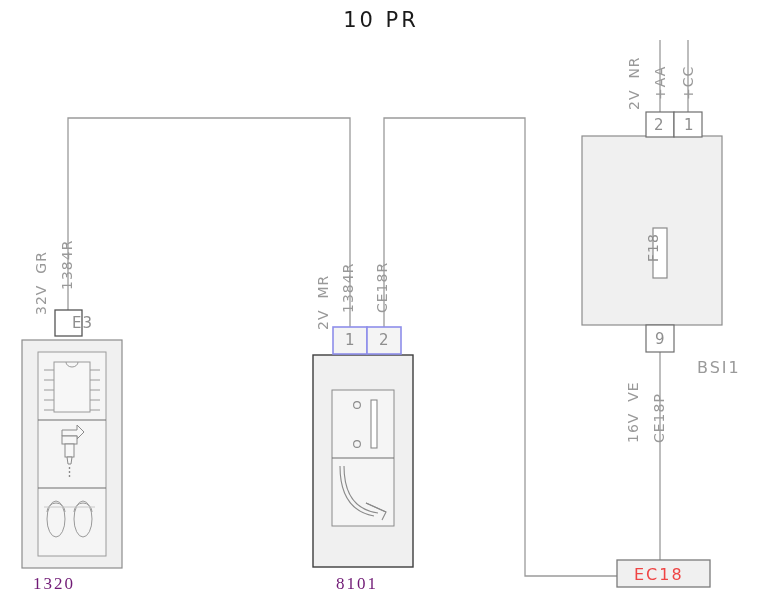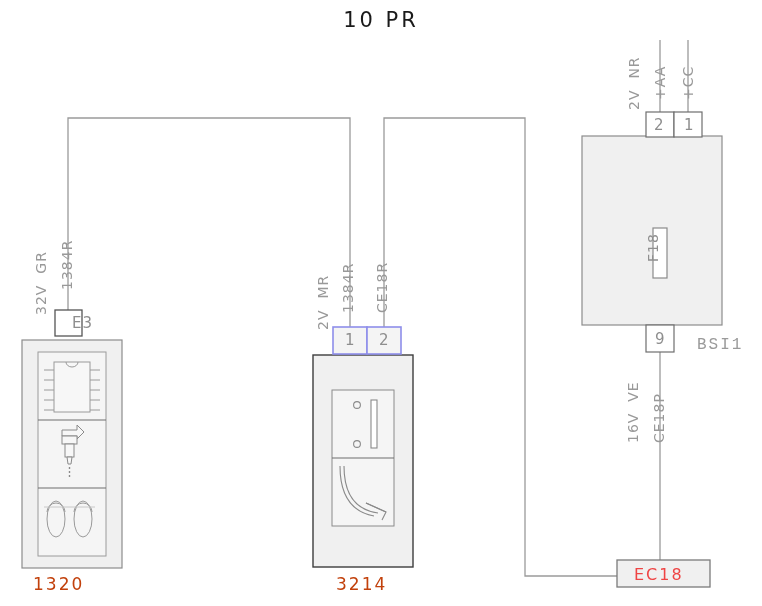--- a/index.html
+++ b/index.html
@@ -13,21 +13,21 @@
   #sheet{position:absolute;left:0;top:0;width:762px;height:496px;}
   svg{position:absolute;left:0;top:0;width:762px;height:606px;}
 
   .txt{position:absolute;white-space:pre;font-family:"DejaVu Sans","Liberation Sans",sans-serif;}
 
   .title{
     font-size:21px;color:#1a1a1a;letter-spacing:3px;
     left:0;top:8px;width:762px;text-align:center;
   }
   .part-num{
-    font-size:17px;color:#c2410c;letter-spacing:2px;
+    font-size:17px;color:#701a75;letter-spacing:2px;font-family:Liberation Serif, serif;
   }
   .vlabel{
     font-size:14px;color:#999999;letter-spacing:1px;
     transform-origin:0 0;
     transform:rotate(-90deg);
   }
   .term-txt{
     font-size:15px;color:#8e8e8e;letter-spacing:1px;
   }
   .bsi-name{
@@ -148,32 +148,32 @@
   <div class="txt vlabel" style="left:33px;top:315px;">32V  GR</div>
   <div class="txt vlabel" style="left:59px;top:290px;">1384R</div>
   <div class="txt term-txt" style="left:72px;top:314px;">E3</div>
   <div class="txt part-num" style="left:33px;top:574px;">1320</div>
 
   <div class="txt vlabel" style="left:315px;top:330px;">2V  MR</div>
   <div class="txt vlabel" style="left:340px;top:313px;">1384R</div>
   <div class="txt vlabel" style="left:374px;top:313px;">CE18R</div>
   <div class="txt term-txt" style="left:345px;top:331px;">1</div>
   <div class="txt term-txt" style="left:379px;top:331px;">2</div>
-  <div class="txt part-num" style="left:336px;top:574px;">3214</div>
+  <div class="txt part-num" style="left:336px;top:574px;">8101</div>
 
   <div class="txt vlabel" style="left:626px;top:110px;">2V  NR</div>
   <div class="txt vlabel" style="left:652px;top:100px;">+AA</div>
   <div class="txt vlabel" style="left:680px;top:100px;">+CC</div>
 
   <div class="txt term-txt" style="left:654px;top:116px;">2</div>
   <div class="txt term-txt" style="left:684px;top:116px;">1</div>
 
   <div class="txt fuse-txt" style="left:645px;top:262px;">F18</div>
 
   <div class="txt term-txt" style="left:655px;top:330px;">9</div>
-  <div class="txt bsi-name" style="left:697px;top:336px;font-family:Liberation Mono, monospace;">BSI1</div>
+  <div class="txt bsi-name" style="left:697px;top:358px;">BSI1</div>
 
   <div class="txt vlabel" style="left:625px;top:443px;">16V  VE</div>
   <div class="txt vlabel" style="left:651px;top:443px;">CE18P</div>
 
   <div class="txt ec-txt" style="left:634px;top:565px;">EC18</div>
 
 </div>
 
 </body></html>

